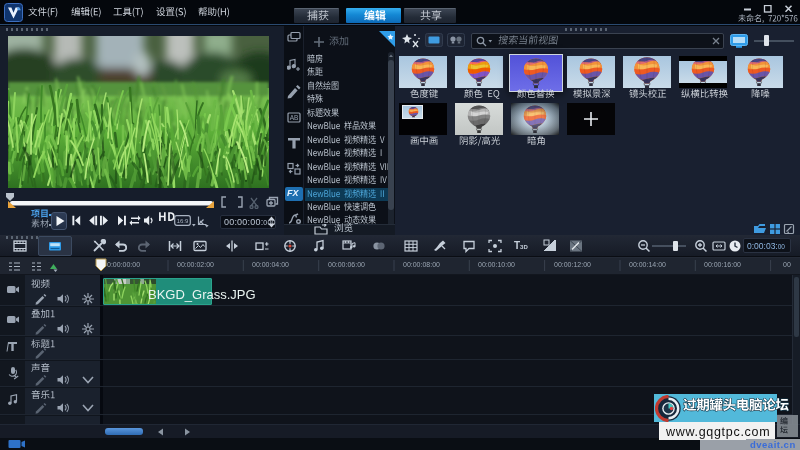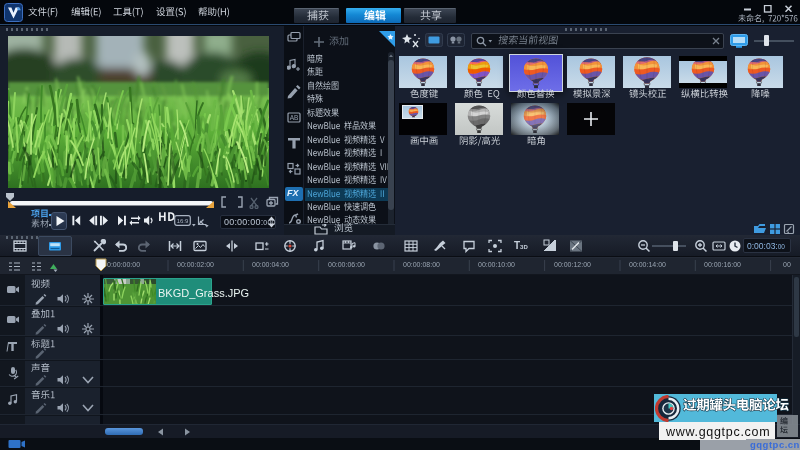--- a/index.html
+++ b/index.html
@@ -1697,21 +1697,21 @@
         <path d="M16 20 q-1 -4 -3 -7" stroke="#3f8a28" stroke-width="1.3"></path>
         <path d="M44 14 q-1 -7 -3 -12" stroke="#8ed45e" stroke-width="1.3"></path>
         <path d="M51 21 q0 -4 0 -7" stroke="#3f8a28" stroke-width="1.3"></path>
         <path d="M12 13 q1 -6 2 -9" stroke="#8ed45e" stroke-width="1.3"></path>
         <path d="M31 25 q-1 -7 -2 -11" stroke="#5aa33c" stroke-width="1.3"></path>
         <path d="M4 22 q0 -5 1 -8" stroke="#3f8a28" stroke-width="1.3"></path>
         <path d="M12 12 q-1 -6 -2 -10" stroke="#2f6b1e" stroke-width="1.3"></path>
         <path d="M10 14 q0 -7 1 -12" stroke="#2f6b1e" stroke-width="1.3"></path>
       </g>
     </svg>
-    <div class="ab" style="left:158px;top:12px;font-size:11px;color:#eaf4f1">BKGD_Grass.JPG</div>
+    <div class="ab" style="left:148px;top:12px;font-size:13px;color:#eaf4f1">BKGD_Grass.JPG</div>
     <div class="ab" style="left:792px;top:0;width:8px;height:149px;background:#161c26;border-left:1px solid #232a36"></div>
     <div class="ab" style="left:793.5px;top:2px;width:5px;height:60px;background:#2e3845;border-radius:2px"></div>
   </div>
 <div class="ab" style="left:0;top:424px;width:800px;height:14px;background:#161b26;border-top:1px solid #202734">
     <div class="ab" style="left:105px;top:3px;width:38px;height:7px;background:linear-gradient(#5a96dc,#2f6cb4);border-radius:3px"></div>
     <svg class="ab" style="left:155px;top:3px" width="44" height="8" viewBox="0 0 44 8">
 <path d="M8 0.5 L3 4 l5 3.5 Z" fill="#8a94a0"></path>
       <path d="M30 0.5 L35 4 l-5 3.5 Z" fill="#8a94a0"></path>
 </svg>
   </div>
@@ -1751,12 +1751,12 @@
       <use href="#b5934" x="2912"></use>
       <use href="#b7535" x="3882"></use>
       <use href="#b8111" x="4853"></use>
       <use href="#b8bba" x="5824"></use>
       <use href="#b575b" x="6794"></use>
     </g>
   </svg>
 <div class="ab" style="left:659px;top:422px;width:116px;height:18px;background:#f2f2f2"></div>
 <div class="ab" style="left:666px;top:425px;font-size:12.5px;color:#111;letter-spacing:0.7px;font-family:'Liberation Sans',sans-serif">www.gqgtpc.com</div>
 <div class="ab" style="left:746px;top:439px;width:54px;height:11px;background:#9aa0a8"></div>
-<div class="ab" style="left:750px;top:439px;font-size:9.5px;font-weight:bold;color:#3a6cd8;letter-spacing:0.5px">gqgtpc.cn</div>
+<div class="ab" style="left:750px;top:439px;font-size:9.5px;font-weight:bold;color:#3a6cd8;letter-spacing:0.5px">dveait.cn</div>
 </body></html>

